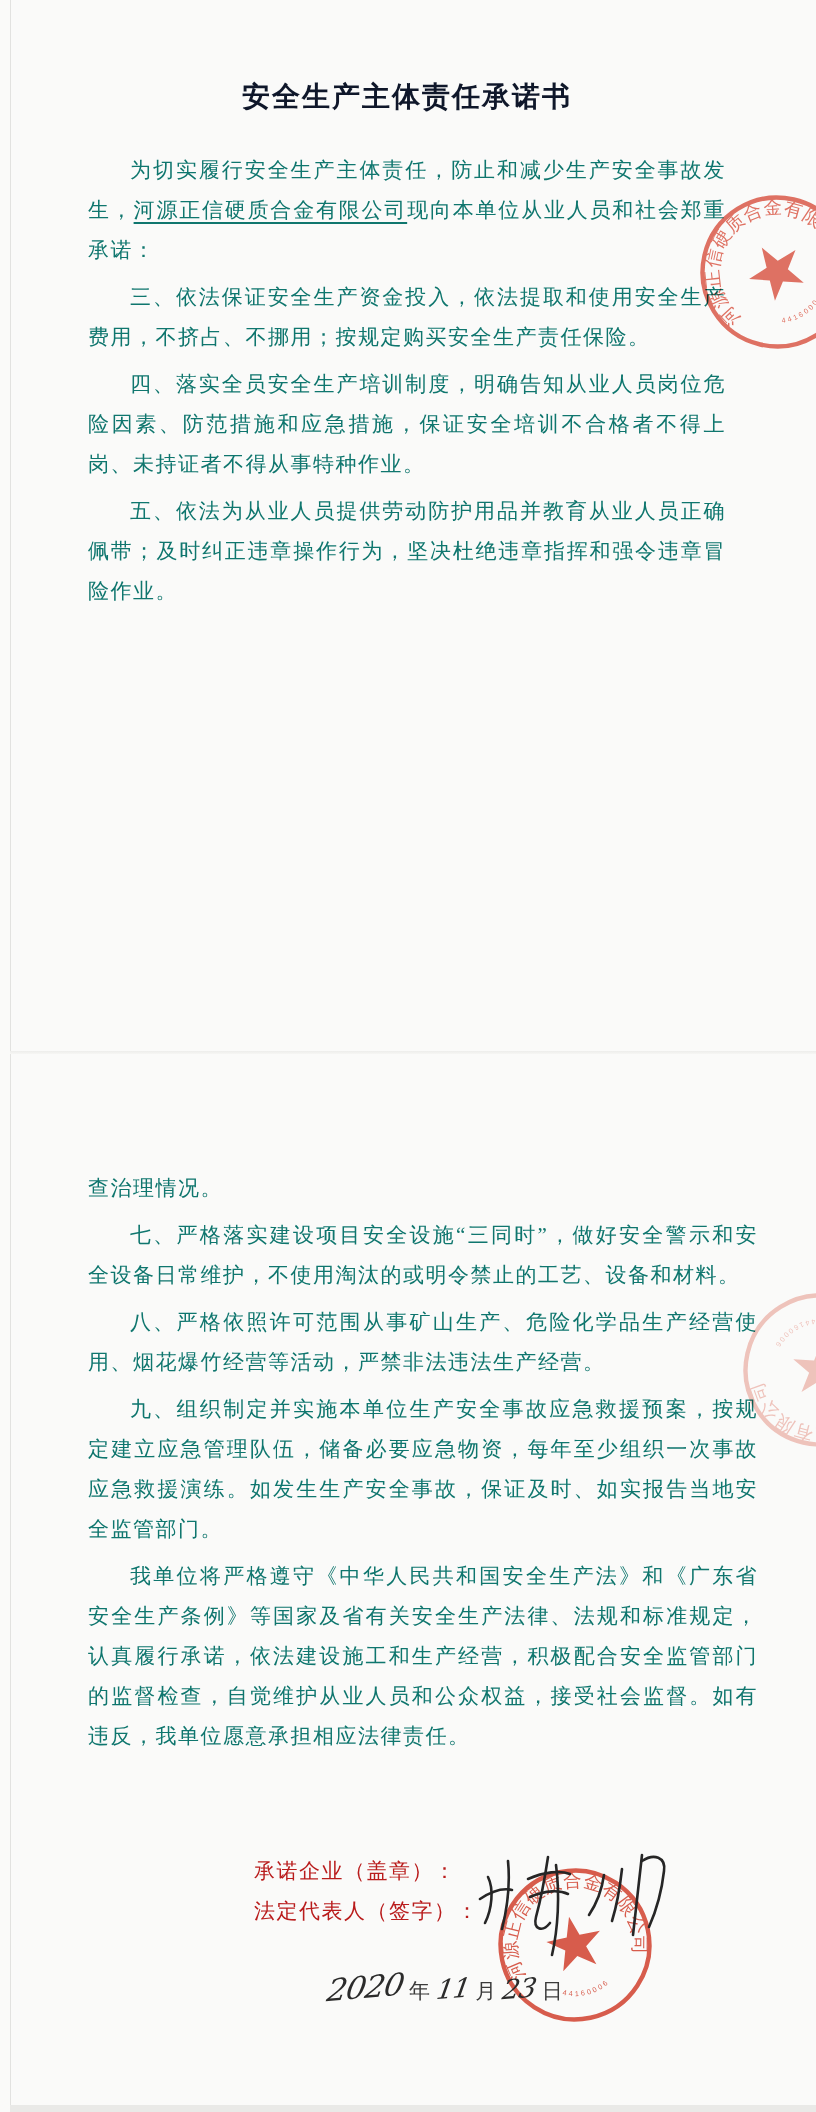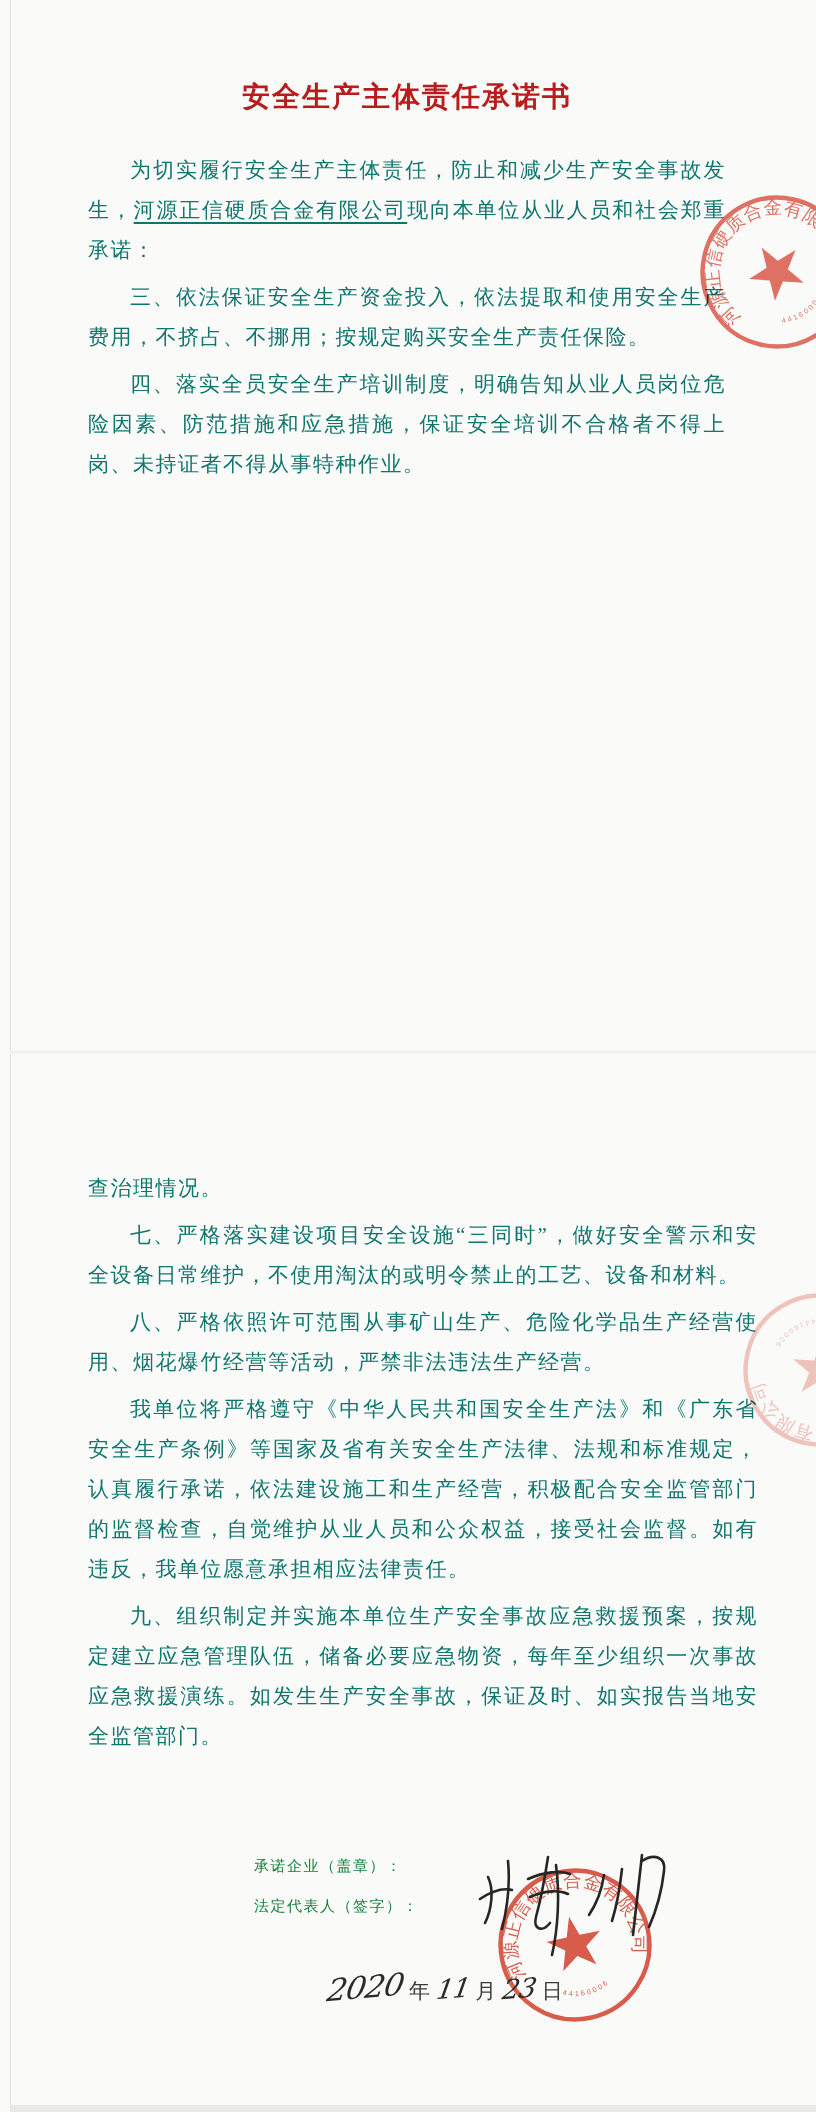--- a/index.html
+++ b/index.html
@@ -19,34 +19,34 @@
   .page-edge-bottom{position:absolute;left:10px;right:0;bottom:0;height:7px;background:#e9e9e7;z-index:0;}
 
   .page{position:absolute;left:0;width:816px;overflow:hidden;z-index:1;}
   .page1{top:0;height:1053px;padding:78px 90px 0 88px;box-sizing:border-box;}
   .page2{top:1038px;height:1059px;padding:130px 58px 0 88px;box-sizing:border-box;}
 
   h1.doc-title{
     margin:0 0 34px;
     text-align:center;
     font-family:"Liberation Sans","DejaVu Sans",sans-serif;
-    font-size:28px;font-weight:700;letter-spacing:2px;color:#b91c1c;
+    font-size:28px;font-weight:700;letter-spacing:2px;color:#0f172a;
   }
   .para{
     margin:0 0 7px;
     font-size:21px;line-height:40px;letter-spacing:1.5px;
     text-align:justify;text-indent:2em;color:#0f766e;
   }
   .para.noindent{text-indent:0;}
   .para .u{text-decoration:underline;text-underline-offset:5px;text-decoration-thickness:1.5px;}
 
   
   .sig-label{
     position:absolute;left:254px;
-    font-size:15px;letter-spacing:1.5px;color:#15803d;z-index:2;
+    font-size:21px;letter-spacing:1.5px;color:#b91c1c;z-index:2;
   }
   .sig-label.company{top:1857px;}
   .sig-label.rep{top:1897px;}
   .date-row{
     position:absolute;left:328px;top:1972px;z-index:4;
     font-size:21px;color:#3a3a3a;letter-spacing:1px;
     display:flex;align-items:baseline;gap:6px;
   }
   .hw{
     font-family:"DejaVu Serif",serif;
@@ -78,30 +78,31 @@
 <div class="page-edge-left"></div>
 <div class="page-break"></div>
 <div class="page-edge-bottom"></div>
 
 <div class="page page1">
   <h1 class="doc-title">安全生产主体责任承诺书</h1>
   <div>
       <p class="para"><span>为切实履行安全生产主体责任，防止和减少生产安全事故发生，</span><span class="u">河源正信硬质合金有限公司</span><span>现向本单位从业人员和社会郑重承诺：</span></p>
       <p class="para"><span>三、依法保证安全生产资金投入，依法提取和使用安全生产费用，不挤占、不挪用；按规定购买安全生产责任保险。</span></p>
       <p class="para"><span>四、落实全员安全生产培训制度，明确告知从业人员岗位危险因素、防范措施和应急措施，保证安全培训不合格者不得上岗、未持证者不得从事特种作业。</span></p>
+      <p class="para"><span>五、依法为从业人员提供劳动防护用品并教育从业人员正确佩带；及时纠正违章操作行为，坚决杜绝违章指挥和强令违章冒险作业。</span></p>
     </div>
 </div>
 
 <div class="page page2">
   <div>
       <p class="para noindent"><span>查治理情况。</span></p>
       <p class="para"><span>七、严格落实建设项目安全设施“三同时”，做好安全警示和安全设备日常维护，不使用淘汰的或明令禁止的工艺、设备和材料。</span></p>
       <p class="para"><span>八、严格依照许可范围从事矿山生产、危险化学品生产经营使用、烟花爆竹经营等活动，严禁非法违法生产经营。</span></p>
+      <p class="para"><span>九、组织制定并实施本单位生产安全事故应急救援预案，按规定建立应急管理队伍，储备必要应急物资，每年至少组织一次事故应急救援演练。如发生生产安全事故，保证及时、如实报告当地安全监管部门。</span></p>
       <p class="para"><span>我单位将严格遵守《中华人民共和国安全生产法》和《广东省安全生产条例》等国家及省有关安全生产法律、法规和标准规定，认真履行承诺，依法建设施工和生产经营，积极配合安全监管部门的监督检查，自觉维护从业人员和公众权益，接受社会监督。如有违反，我单位愿意承担相应法律责任。</span></p>
-      <p class="para"><span>九、组织制定并实施本单位生产安全事故应急救援预案，按规定建立应急管理队伍，储备必要应急物资，每年至少组织一次事故应急救援演练。如发生生产安全事故，保证及时、如实报告当地安全监管部门。</span></p>
     </div>
 </div>
 
 <div class="sig-label company">承诺企业（盖章）：</div>
 <div class="sig-label rep">法定代表人（签字）：</div>
 
 <div class="date-row">
   <span class="hw">2020</span>
   <span class="date-unit">年</span>
   <span class="hw small">11</span>

